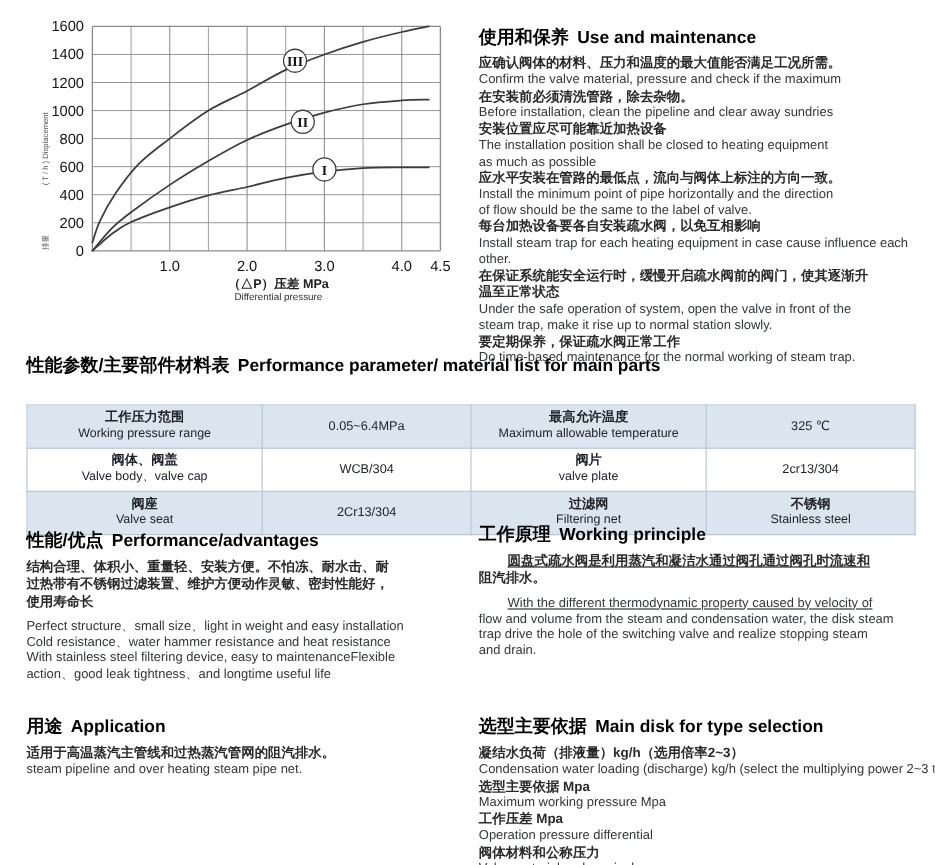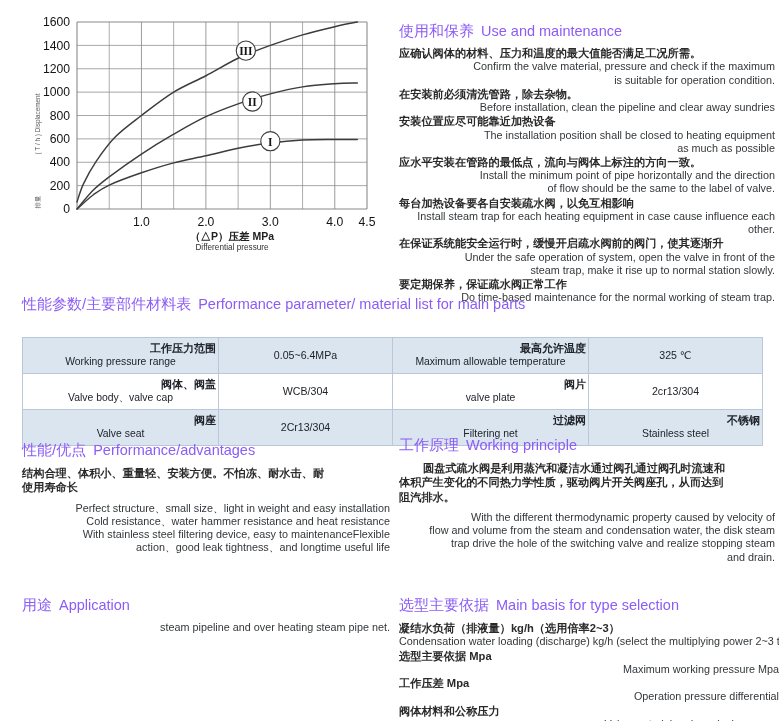--- a/index.html
+++ b/index.html
@@ -12,39 +12,38 @@
     width: 779px; height: 721px;
     position: relative;
     font-family: "Liberation Sans", "DejaVu Sans", sans-serif;
     color: #1a1a1a;
     overflow: hidden;
   }
 
   
   .sec-head {
     font-size: 14.5px;
-    font-weight: normal;
-    color: #8b5cf6;
+    font-weight: bold;
+    color: #000000;
     letter-spacing: 0;
     white-space: nowrap;
   }
   .sec-head .cn { font-size: 15px; }
   .sec-head .en { font-size: 14.5px; margin-left: 7px; }
 
   .cn-line {
     font-size: 11.2px;
     line-height: 14.3px;
     font-weight: bold;
     color: #2a2a2a;
   }
   .en-line {
     font-size: 10.8px;
     line-height: 13.2px;
     color: #33373a;
-    text-align: right;
   }
 
   
   #chart-block {
     position: absolute;
     left: 10px; top: 6px;
     width: 380px; height: 265px;
   }
   #chart-svg { display: block; }
 
@@ -74,37 +73,37 @@
     padding: 4px 2px 5px;
     text-align: center;
     vertical-align: middle;
     font-size: 10.6px;
     line-height: 13px;
     color: #20242a;
     height: 31px;
   }
   table.spec tr.shade td { background: #dbe5f0; }
   table.spec tr.plain td { background: #ffffff; }
-  td .cn { display: block; font-size: 11px; font-weight: bold; text-align: right; }
+  td .cn { display: block; font-size: 11px; font-weight: bold; }
   td .en { display: block; font-size: 10.4px; }
   td .val { display: block; font-size: 10.6px; }
   .col-label { width: 196px; }
   .col-value { width: 174px; }
 
   
   #perf-adv  { position: absolute; left: 22px;  top: 441px; width: 368px; }
   #work-prin { position: absolute; left: 399px; top: 436px; width: 376px; }
   #applic    { position: absolute; left: 22px;  top: 596px; width: 368px; }
   #type-sel  { position: absolute; left: 399px; top: 596px; width: 380px; }
 
   #perf-adv .sec-head, #work-prin .sec-head,
   #applic .sec-head,  #type-sel .sec-head { margin-bottom: 6px; }
 
   .para-gap { height: 7px; }
-  .indent { text-indent: 24px; }
+  .indent { text-indent: 24px; text-decoration: underline; }
   .clip-line { white-space: nowrap; overflow: hidden; }
 </style>
 </head>
 <body>
 
 <div id="chart-block">
   <svg id="chart-svg" width="380" height="265" viewBox="0 0 380 265">
     <g id="chart-grid-group">
         <line x1="67" y1="203" x2="357" y2="203" stroke="#8a8a8a" stroke-width="1.1"></line>
         <line x1="67" y1="179.625" x2="357" y2="179.625" stroke="#8a8a8a" stroke-width="0.75"></line>
@@ -167,21 +166,20 @@
 </div>
 
 <div id="use-maint">
   <div class="sec-head">
     <span class="cn">使用和保养</span><span class="en">Use and maintenance</span>
   </div>
   <div id="use-maint-items">
       <div class="blk">
         <div class="cn-line">应确认阀体的材料、压力和温度的最大值能否满足工况所需。</div>
         <div class="en-line">Confirm the valve material, pressure and check if the maximum</div>
-        <div class="en-line">is suitable for operation condition.</div>
       </div>
       <div class="blk">
         <div class="cn-line">在安装前必须清洗管路，除去杂物。</div>
         <div class="en-line">Before installation, clean the pipeline and clear away sundries</div>
       </div>
       <div class="blk">
         <div class="cn-line">安装位置应尽可能靠近加热设备</div>
         <div class="en-line">The installation position shall be closed to heating equipment</div>
         <div class="en-line">as much as possible</div>
       </div>
@@ -189,20 +187,21 @@
         <div class="cn-line">应水平安装在管路的最低点，流向与阀体上标注的方向一致。</div>
         <div class="en-line">Install the minimum point of pipe horizontally and the direction</div>
         <div class="en-line">of flow should be the same to the label of valve.</div>
       </div>
       <div class="blk">
         <div class="cn-line">每台加热设备要各自安装疏水阀，以免互相影响</div>
         <div class="en-line">Install steam trap for each heating equipment in case cause influence each other.</div>
       </div>
       <div class="blk">
         <div class="cn-line">在保证系统能安全运行时，缓慢开启疏水阀前的阀门，使其逐渐升</div>
+        <div class="cn-line">温至正常状态</div>
         <div class="en-line">Under the safe operation of system, open the valve in front of the</div>
         <div class="en-line">steam trap, make it rise up to normal station slowly.</div>
       </div>
       <div class="blk">
         <div class="cn-line">要定期保养，保证疏水阀正常工作</div>
         <div class="en-line">Do time-based maintenance for the normal working of steam trap.</div>
       </div>
     </div>
 </div>
 
@@ -270,61 +269,64 @@
       </tbody>
   </table>
 </div>
 
 <div id="perf-adv">
   <div class="sec-head">
     <span class="cn">性能/优点</span><span class="en">Performance/advantages</span>
   </div>
   <div id="perf-adv-cn">
       <div class="cn-line">结构合理、体积小、重量轻、安装方便。不怕冻、耐水击、耐</div>
+      <div class="cn-line">过热带有不锈钢过滤装置、维护方便动作灵敏、密封性能好，</div>
       <div class="cn-line">使用寿命长</div>
     </div>
   <div class="para-gap"></div>
   <div id="perf-adv-en">
       <div class="en-line">Perfect structure、small size、light in weight and easy installation</div>
       <div class="en-line">Cold resistance、water hammer resistance and heat resistance</div>
       <div class="en-line">With stainless steel filtering device, easy to maintenanceFlexible</div>
       <div class="en-line">action、good leak tightness、and longtime useful life</div>
     </div>
 </div>
 
 <div id="work-prin">
   <div class="sec-head">
     <span class="cn">工作原理</span><span class="en">Working principle</span>
   </div>
   <div id="work-prin-cn">
       <div class="cn-line indent">圆盘式疏水阀是利用蒸汽和凝洁水通过阀孔通过阀孔时流速和</div>
-      <div class="cn-line">体积产生变化的不同热力学性质，驱动阀片开关阀座孔，从而达到</div>
       <div class="cn-line">阻汽排水。</div>
     </div>
   <div class="para-gap"></div>
   <div id="work-prin-en">
       <div class="en-line indent">With the different thermodynamic property caused by velocity of</div>
       <div class="en-line">flow and volume from the steam and condensation water, the disk steam</div>
       <div class="en-line">trap drive the hole of the switching valve and realize stopping steam</div>
       <div class="en-line">and drain.</div>
     </div>
 </div>
 
 <div id="applic">
   <div class="sec-head">
     <span class="cn">用途</span><span class="en">Application</span>
   </div>
+  <div id="applic-cn">
+      <div class="cn-line">适用于高温蒸汽主管线和过热蒸汽管网的阻汽排水。</div>
+    </div>
   <div id="applic-en">
       <div class="en-line">steam pipeline and over heating steam pipe net.</div>
     </div>
 </div>
 
 <div id="type-sel">
   <div class="sec-head">
-    <span class="cn">选型主要依据</span><span class="en">Main basis for type selection</span>
+    <span class="cn">选型主要依据</span><span class="en">Main disk for type selection</span>
   </div>
   <div id="type-sel-items">
       <div>
         <div class="cn-line">凝结水负荷（排液量）kg/h（选用倍率2~3）</div>
         <div class="en-line clip-line">Condensation water loading (discharge) kg/h (select the multiplying power 2~3 times</div>
       </div>
       <div>
         <div class="cn-line">选型主要依据 Mpa</div>
         <div class="en-line clip-line">Maximum working pressure Mpa</div>
       </div>

